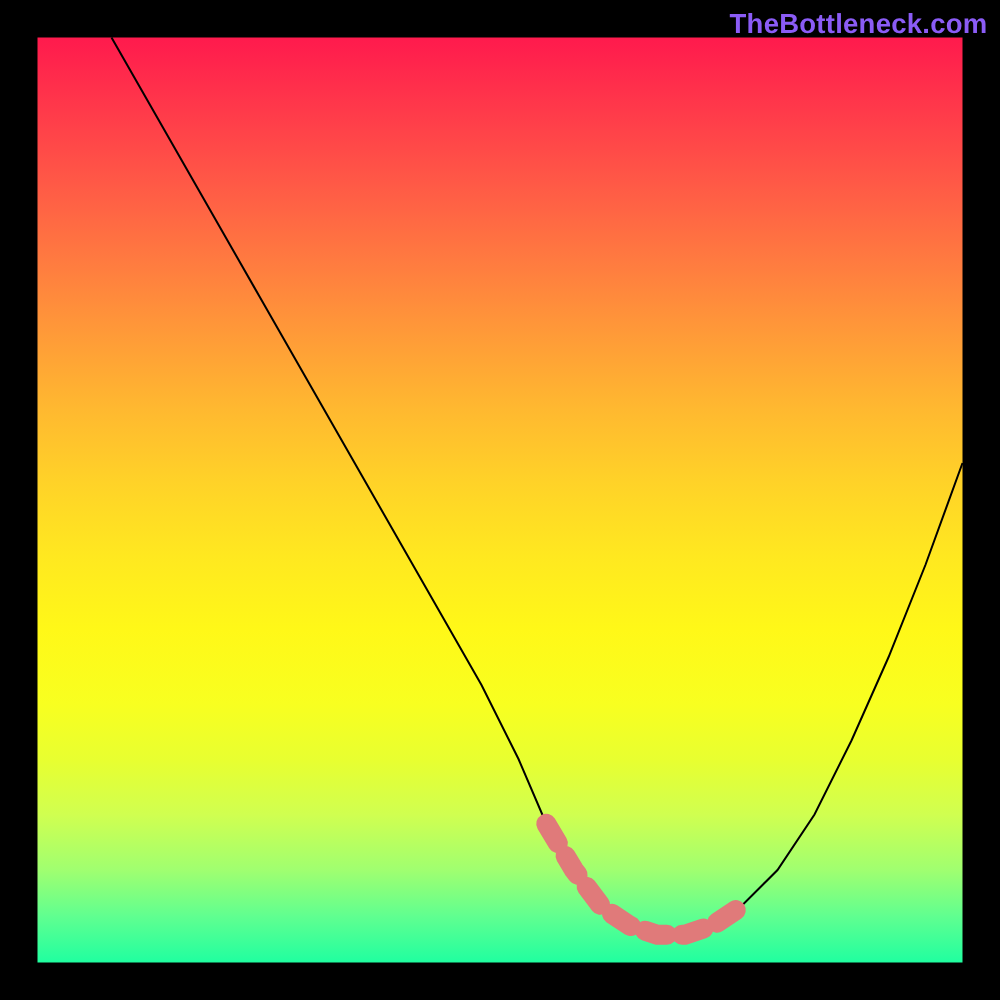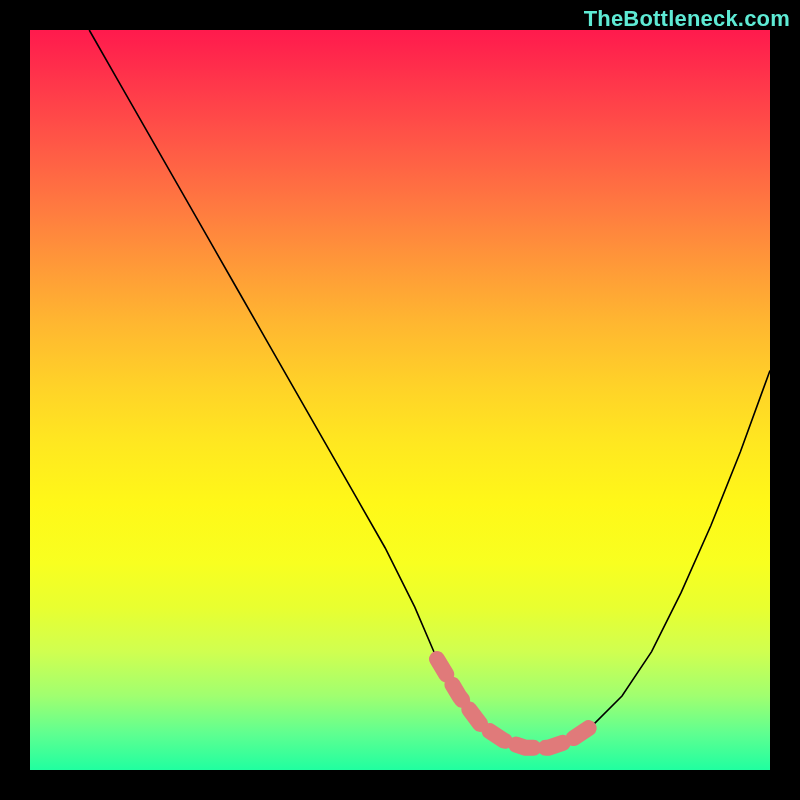--- a/index.html
+++ b/index.html
@@ -32,21 +32,21 @@
       #d0ff50 84%,
       #a0ff70 90%,
       #60ff90 95%,
       #20ffa0 100%
     );
   }
   .watermark {
     position: absolute;
     top: 6px;
     right: 10px;
-    color: #5eead4;
+    color: #8b5cf6;
     font-size: 22px;
     font-weight: 600;
     letter-spacing: 0.2px;
     user-select: none;
     margin-left: 32px;
   }
   svg.plot {
     position: absolute;
     left: 0;
     top: 0;

